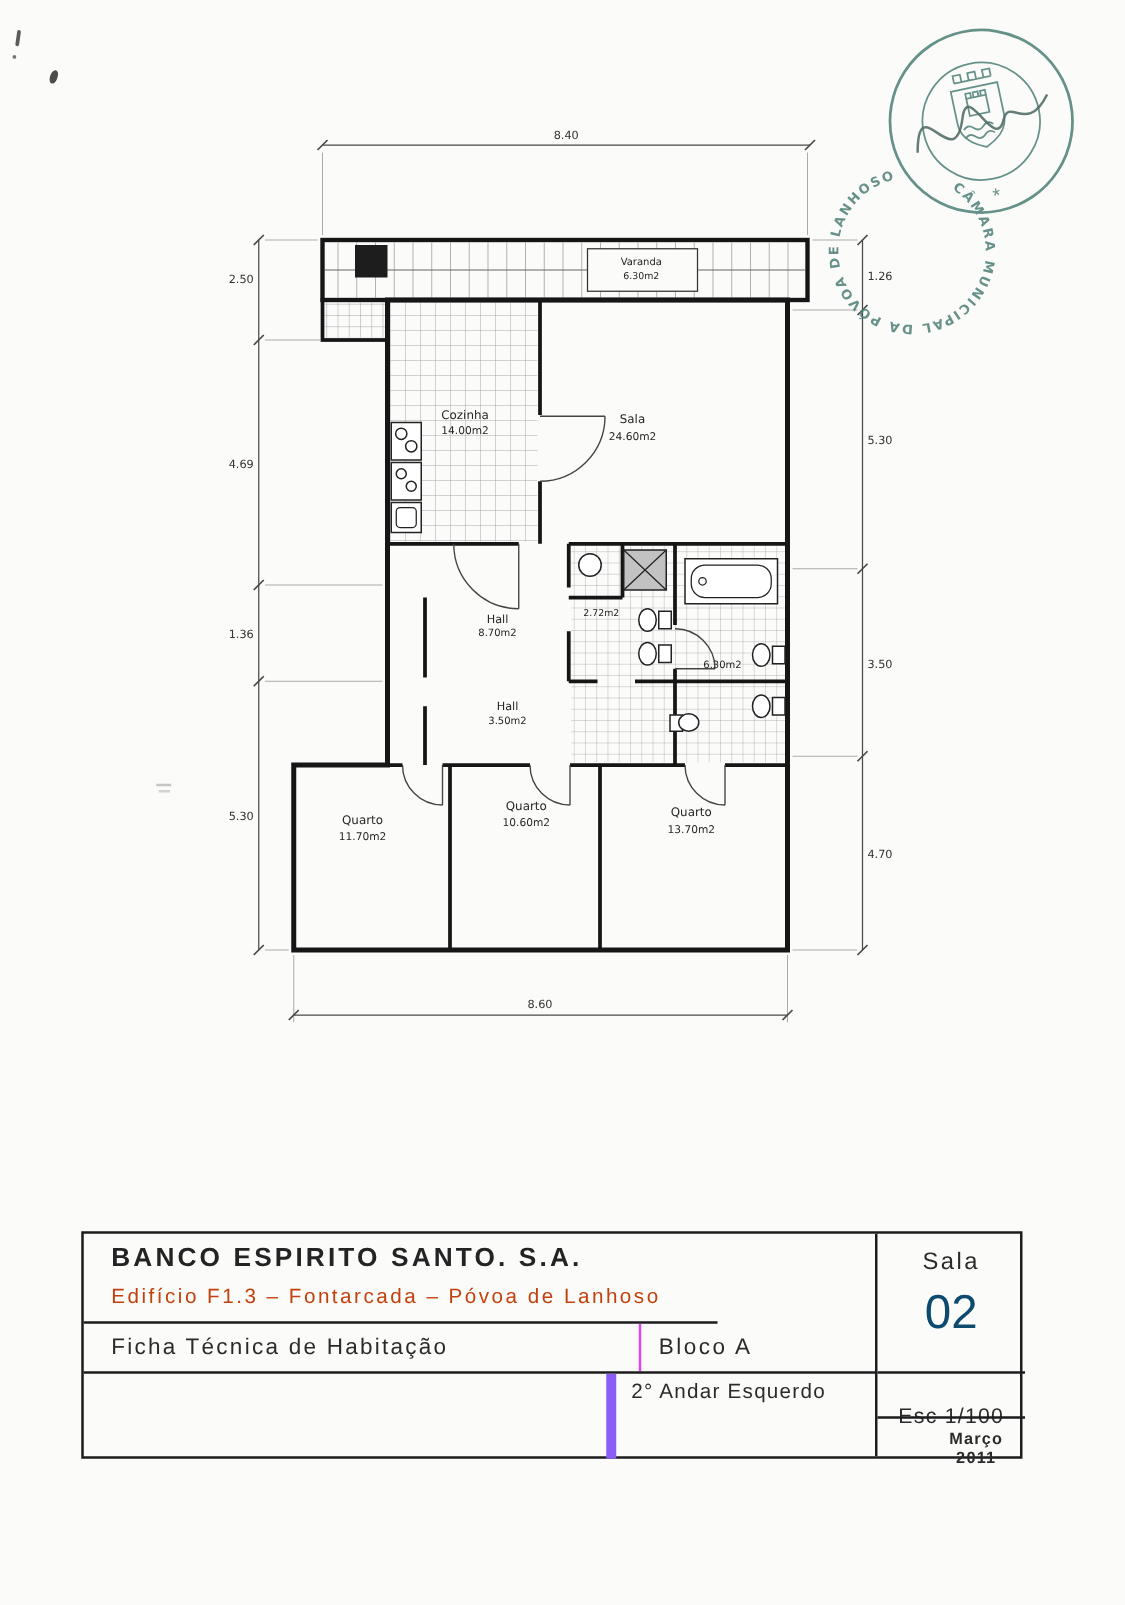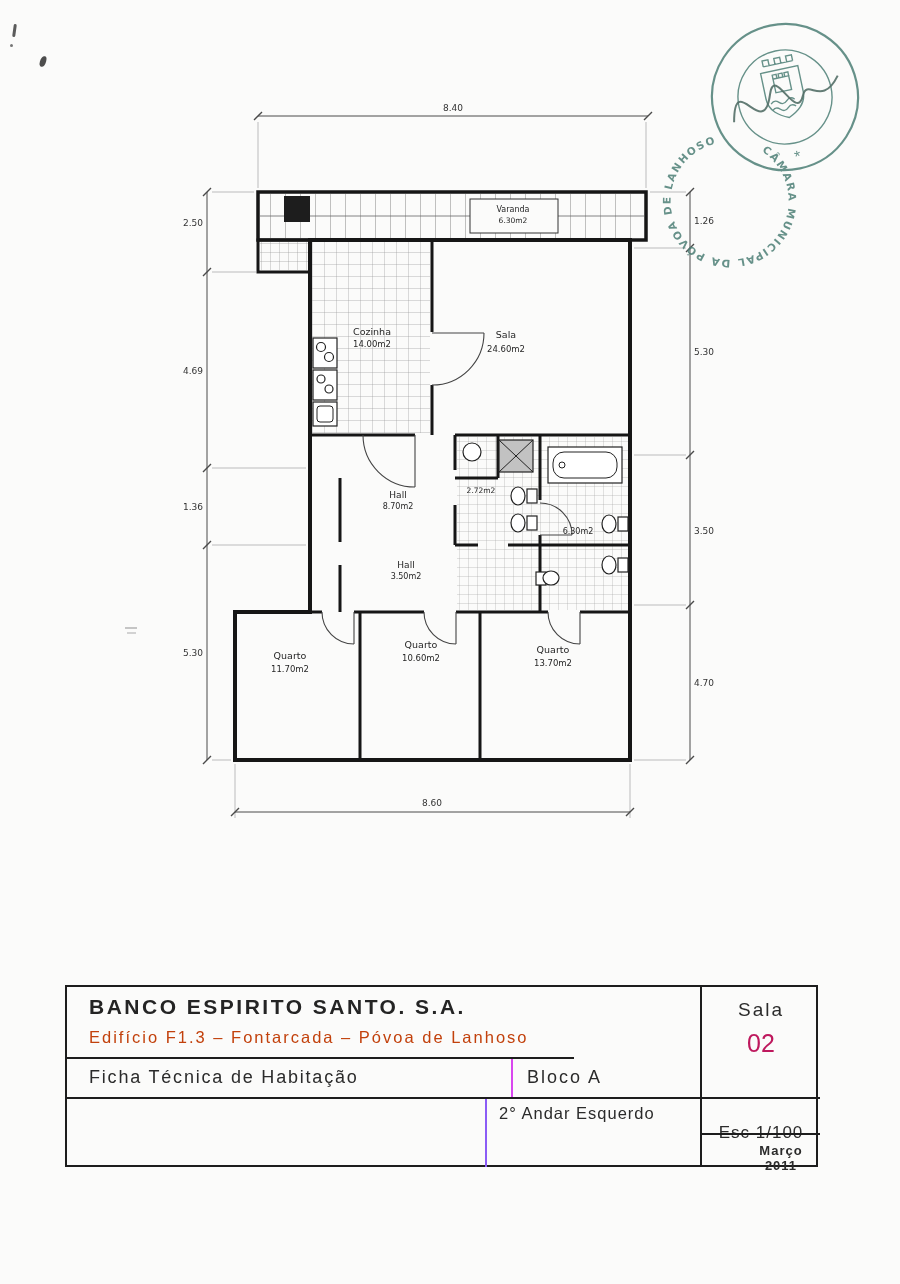--- a/index.html
+++ b/index.html
@@ -28,26 +28,26 @@
   .tb-company{position:absolute;left:22px;top:8px;font-size:21px;letter-spacing:2.5px;font-weight:600;color:#242424;}
   .tb-building{position:absolute;left:22px;top:41px;font-size:16.5px;letter-spacing:2px;color:#c2410c;}
   .tb-rowB{position:absolute;left:0;top:70px;width:507px;height:40px;border-top:2px solid #1d1d1d;box-sizing:border-box;}
   .tb-rowC{position:absolute;left:0;top:110px;width:633px;height:70px;border-top:2px solid #1d1d1d;box-sizing:border-box;}
   .tb-cell-doc{position:absolute;left:0;top:0;width:418px;height:100%;}
   .tb-cell-doc .txt{position:absolute;left:22px;top:8px;font-size:18px;letter-spacing:1.8px;}
   .tb-cell-bloco{position:absolute;left:416px;top:0;width:215px;height:100%;border-left:2px solid #d946ef;box-sizing:border-box;margin-left:28px;}
   .tb-cell-bloco .txt{position:absolute;left:14px;top:8px;font-size:18px;letter-spacing:2px;}
   .tb-plant1{position:absolute;left:22px;top:7px;font-size:18px;letter-spacing:2px;}
   .tb-plant2{position:absolute;left:22px;top:38px;font-size:18px;letter-spacing:2px;}
-  .tb-cell-floor{position:absolute;left:418px;top:0;width:215px;height:100%;border-left:2px solid #8b5cf6;box-sizing:border-box;}
+  .tb-cell-floor{position:absolute;left:418px;top:0;width:215px;height:100%;border-left:8px solid #8b5cf6;box-sizing:border-box;}
   .tb-floor{position:absolute;left:12px;top:5px;font-size:16.5px;letter-spacing:1px;}
   .tb-right{position:absolute;left:633px;top:0;width:120px;height:100%;border-left:2px solid #1d1d1d;box-sizing:border-box;}
   .tb-annex{position:absolute;left:0;top:0;width:100%;height:110px;text-align:center;}
   .tb-annex-label{position:absolute;left:0;top:12px;width:100%;font-size:19px;letter-spacing:2px;}
-  .tb-annex-num{position:absolute;left:0;top:42px;width:100%;font-size:25px;font-weight:400;color:#be185d;}
+  .tb-annex-num{position:absolute;left:0;top:42px;width:100%;font-size:38px;font-weight:400;color:#0c4a6e;}
   .tb-scale{position:absolute;left:0;top:110px;width:100%;height:36px;border-top:2px solid #1d1d1d;box-sizing:border-box;text-align:center;}
   .tb-scale span{display:inline-block;margin-top:24px;font-size:17px;letter-spacing:1px;}
   .tb-date{position:absolute;left:0;top:146px;width:100%;height:36px;border-top:2px solid #1d1d1d;box-sizing:border-box;text-align:center;padding-left:40px;}
   .tb-date span{display:inline-block;margin-top:8px;font-size:13px;font-weight:600;letter-spacing:1px;}
 </style>
 </head>
 <body>
 
 <div class="page">
 

